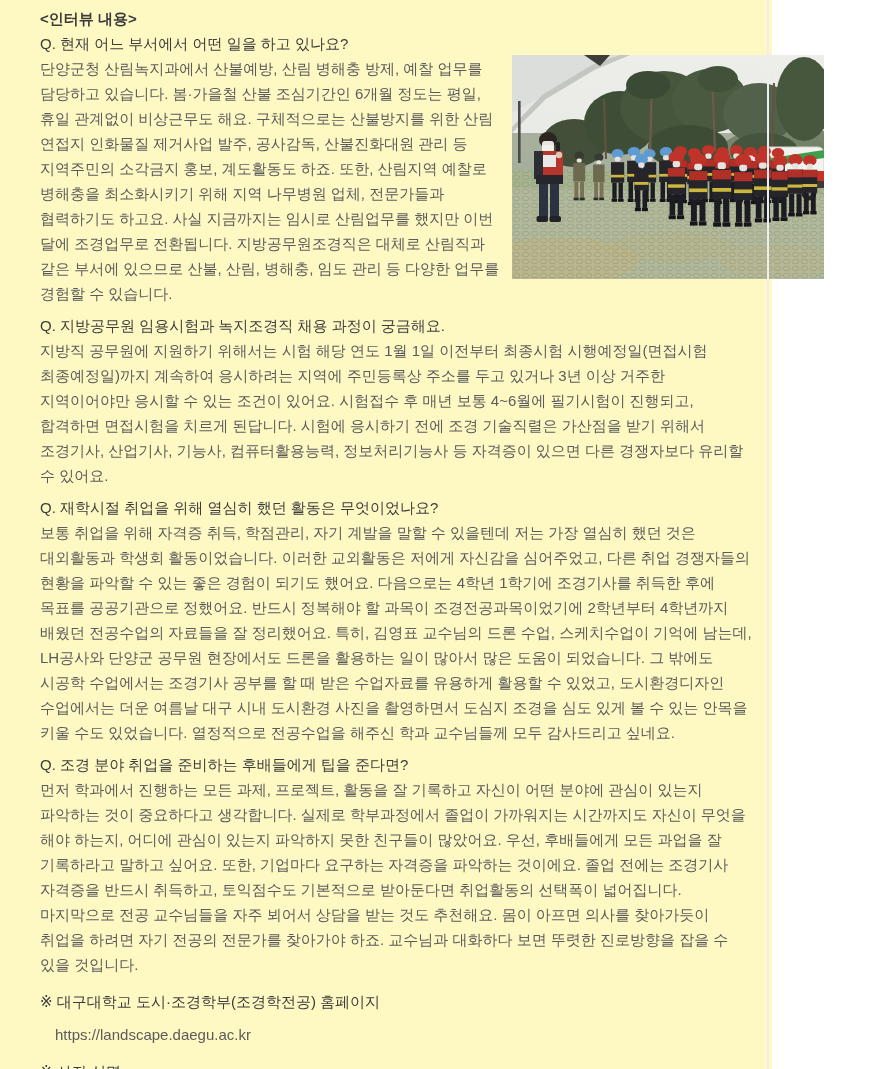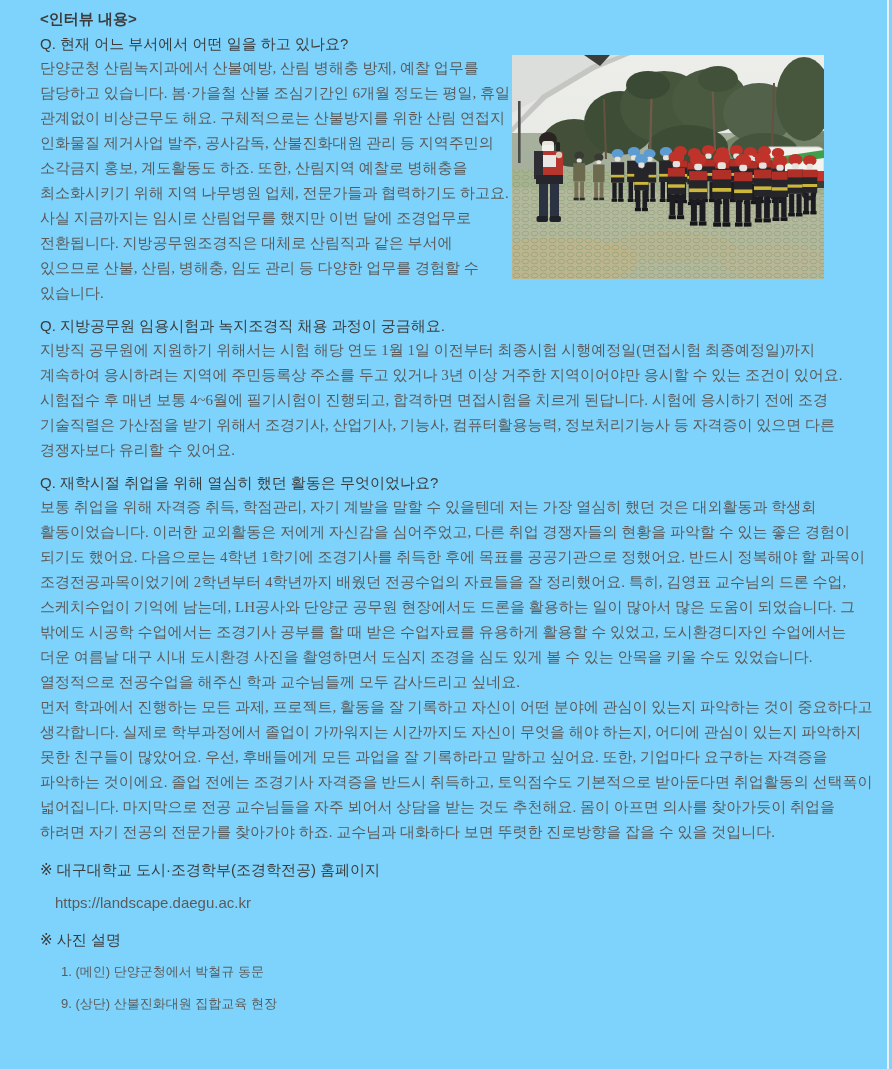--- a/index.html
+++ b/index.html
@@ -3,38 +3,38 @@
 <meta charset="utf-8">
 <style>
   html,body{margin:0;padding:0;background:#ffffff;}
   body{
     width:892px;height:1069px;overflow:hidden;
     font-family:"Liberation Sans","DejaVu Sans",sans-serif;
     -webkit-font-smoothing:antialiased;
   }
   .page{
     position:relative;box-sizing:border-box;
-    width:892px;height:1069px;
+    width:772px;height:1069px;
     padding:6px 16px 0 40px;
-    background:#7dd3fc;
+    background:#fef9c3;
   }
   .edge-line{
     position:absolute;top:0;right:3px;width:2px;height:1069px;
     background:#eeeeee;
   }
   .doc-title{
     margin:0;font-size:15px;font-weight:bold;line-height:25px;color:#3c3c3c;
   }
   .q-head{
     margin:0;font-size:15px;font-weight:normal;line-height:25px;color:#3c3c3c;
   }
   section + section .q-head, .foot-head{margin-top:7px;}
   .answer{
     margin:0;font-size:15px;line-height:25px;color:#5b5b5b;
-    word-break:keep-all;overflow-wrap:break-word;text-align:left;font-family:Liberation Serif, serif;
+    word-break:keep-all;overflow-wrap:break-word;text-align:left;
   }
   .qa-row{display:flex;align-items:flex-start;}
   .qa-row .answer{width:472px;flex:none;}
   .photo{
     width:312px;height:224px;flex:none;margin-top:-1px;margin-left:0;
     overflow:hidden;background:#e9ebe6;
   }
   .photo svg{display:block;width:312px;height:224px;}
   .foot-head{
     margin:12px 0 0 0;font-size:15px;font-weight:normal;line-height:25px;color:#3c3c3c;
@@ -208,20 +208,21 @@
     <h2 class="q-head">Q. 지방공무원 임용시험과 녹지조경직 채용 과정이 궁금해요.</h2>
     <p class="answer">지방직 공무원에 지원하기 위해서는 시험 해당 연도 1월 1일 이전부터 최종시험 시행예정일(면접시험 최종예정일)까지 계속하여 응시하려는 지역에 주민등록상 주소를 두고 있거나 3년 이상 거주한 지역이어야만 응시할 수 있는 조건이 있어요. 시험접수 후 매년 보통 4~6월에 필기시험이 진행되고, 합격하면 면접시험을 치르게 된답니다. 시험에 응시하기 전에 조경 기술직렬은 가산점을 받기 위해서 조경기사, 산업기사, 기능사, 컴퓨터활용능력, 정보처리기능사 등 자격증이 있으면 다른 경쟁자보다 유리할 수 있어요.</p>
   </section>
 
   <section>
     <h2 class="q-head">Q. 재학시절 취업을 위해 열심히 했던 활동은 무엇이었나요?</h2>
     <p class="answer">보통 취업을 위해 자격증 취득, 학점관리, 자기 계발을 말할 수 있을텐데 저는 가장 열심히 했던 것은 대외활동과 학생회 활동이었습니다. 이러한 교외활동은 저에게 자신감을 심어주었고, 다른 취업 경쟁자들의 현황을 파악할 수 있는 좋은 경험이 되기도 했어요. 다음으로는 4학년 1학기에 조경기사를 취득한 후에 목표를 공공기관으로 정했어요. 반드시 정복해야 할 과목이 조경전공과목이었기에 2학년부터 4학년까지 배웠던 전공수업의 자료들을 잘 정리했어요. 특히, 김영표 교수님의 드론 수업, 스케치수업이 기억에 남는데, LH공사와 단양군 공무원 현장에서도 드론을 활용하는 일이 많아서 많은 도움이 되었습니다. 그 밖에도 시공학 수업에서는 조경기사 공부를 할 때 받은 수업자료를 유용하게 활용할 수 있었고, 도시환경디자인 수업에서는 더운 여름날 대구 시내 도시환경 사진을 촬영하면서 도심지 조경을 심도 있게 볼 수 있는 안목을 키울 수도 있었습니다. 열정적으로 전공수업을 해주신 학과 교수님들께 모두 감사드리고 싶네요.</p>
   </section>
 
   <section>
+    <h2 class="q-head">Q. 조경 분야 취업을 준비하는 후배들에게 팁을 준다면?</h2>
     <p class="answer">먼저 학과에서 진행하는 모든 과제, 프로젝트, 활동을 잘 기록하고 자신이 어떤 분야에 관심이 있는지 파악하는 것이 중요하다고 생각합니다. 실제로 학부과정에서 졸업이 가까워지는 시간까지도 자신이 무엇을 해야 하는지, 어디에 관심이 있는지 파악하지 못한 친구들이 많았어요. 우선, 후배들에게 모든 과업을 잘 기록하라고 말하고 싶어요. 또한, 기업마다 요구하는 자격증을 파악하는 것이에요. 졸업 전에는 조경기사 자격증을 반드시 취득하고, 토익점수도 기본적으로 받아둔다면 취업활동의 선택폭이 넓어집니다. 마지막으로 전공 교수님들을 자주 뵈어서 상담을 받는 것도 추천해요. 몸이 아프면 의사를 찾아가듯이 취업을 하려면 자기 전공의 전문가를 찾아가야 하죠. 교수님과 대화하다 보면 뚜렷한 진로방향을 잡을 수 있을 것입니다.</p>
   </section>
 
   <div>
     <p class="foot-head">※ 대구대학교 도시·조경학부(조경학전공) 홈페이지</p>
     <p class="foot-url"><a href="#">https://landscape.daegu.ac.kr</a></p>
   </div>
 
   <div>
     <p class="foot-head">※ 사진 설명</p>

